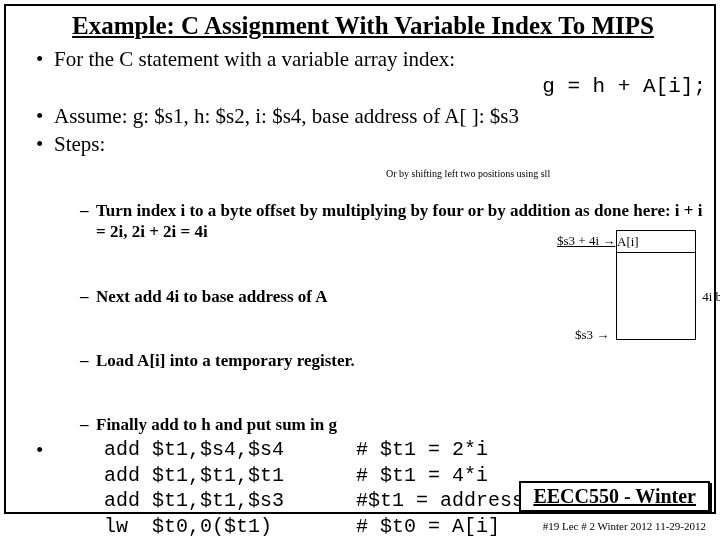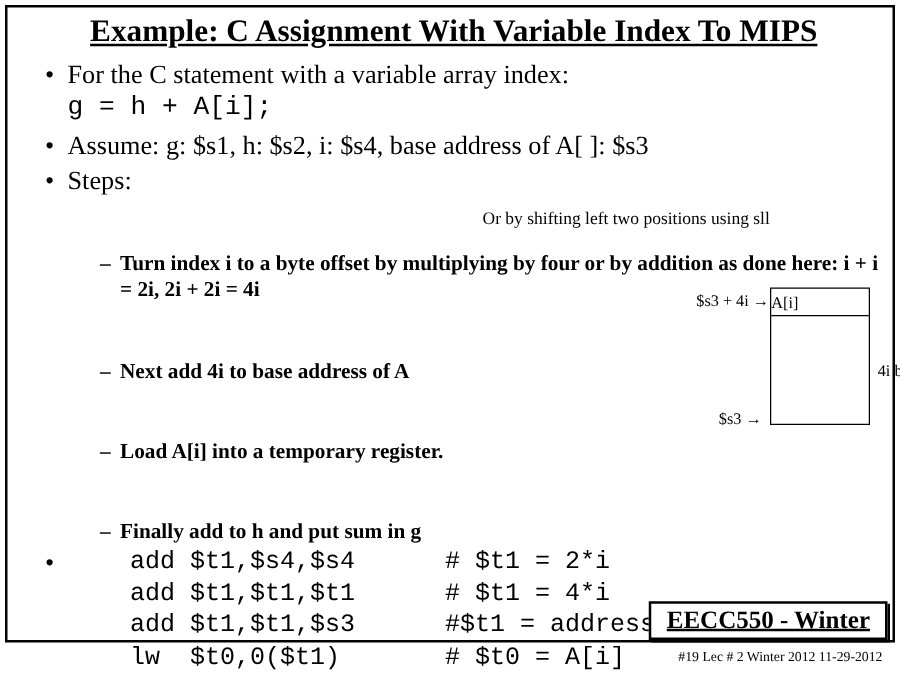--- a/index.html
+++ b/index.html
@@ -36,41 +36,41 @@
   }
   ul.main > li::before {
     content: "•";
     position: absolute;
     left: 0;
     top: 0;
   }
   .code-center {
     font-family: "Courier New", monospace;
     font-size: 21px;
-    text-align: left;
+    text-align: right;
     display: block;
     margin: 2px 0;
   }
   ul.sub { list-style: none; margin-top: 2px; }
   ul.sub > li {
     font-size: 17px;
     font-weight: bold;
     margin-left: 26px;
     position: relative;
     padding-left: 16px;
     line-height: 1.25;
     margin-top: 43px;
   }
   ul.sub > li::before {
     content: "–";
     position: absolute;
     left: 0;
   }
   .note-sll {
-    font-size: 14px;
+    font-size: 10px;
     font-weight: normal;
     position: absolute;
     left: 380px;
     top: 162px;
     white-space: nowrap;
   }
   .mips-block {
     font-family: "Courier New", monospace;
     font-size: 20px;
     margin-left: 50px;
@@ -97,20 +97,21 @@
     font-size: 13px;
     text-align: left;
     line-height: 22px;
   }
   .lbl-s3plus4i {
     position: absolute;
     font-size: 13px;
     left: -60px;
     top: 2px;
     white-space: nowrap;
+    text-decoration: underline;
   }
   .lbl-4i {
     position: absolute;
     font-size: 13px;
     right: -48px;
     top: 58px;
     white-space: nowrap;
   }
   .lbl-s3 {
     position: absolute;

